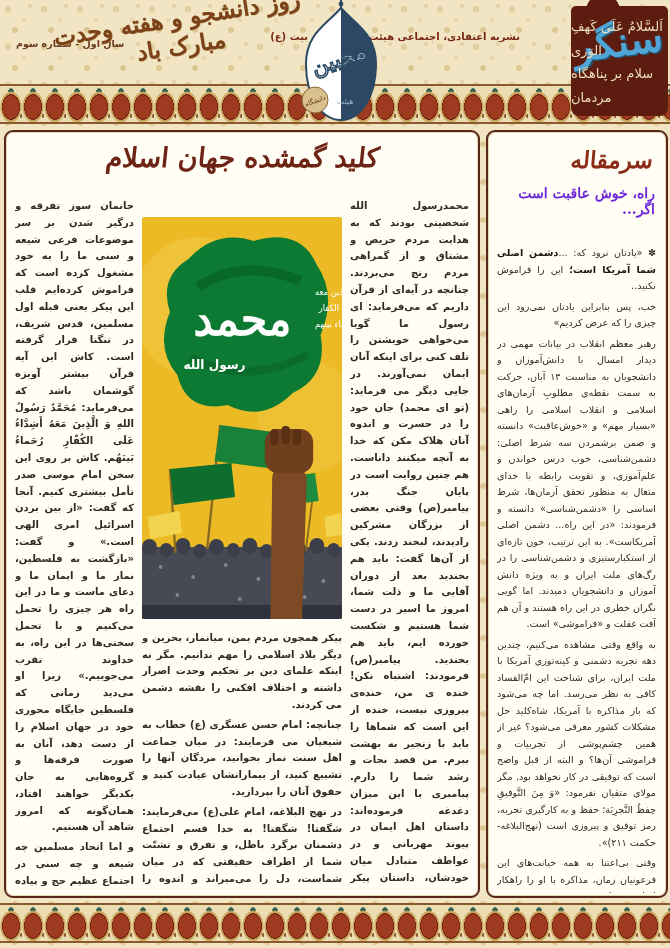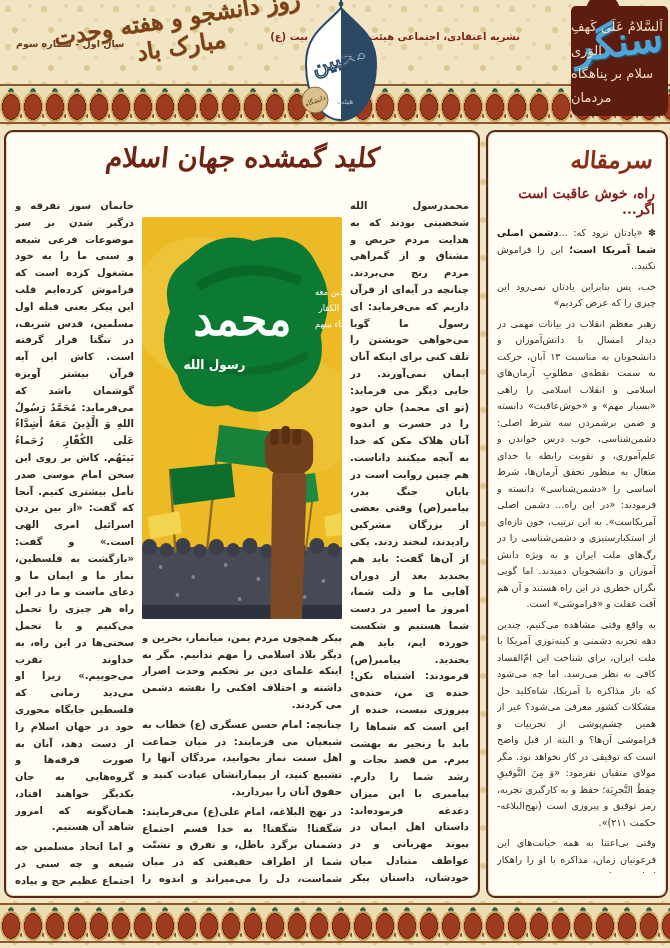--- a/index.html
+++ b/index.html
@@ -51,22 +51,22 @@
   .col{direction:rtl;text-align:justify;color:#33291f;font-size:10px;line-height:16.8px;overflow:hidden;}
   .col-narrow{flex:0 0 119px;width:119px;}
   .col-wide{flex:1 1 auto;margin-top:19px;}
   .col p{margin:0 0 3px 0;font-weight:bold;}
 
   .figure{width:100%;height:402px;margin:0 0 5px 0;overflow:hidden;border-radius:2px;}
 
   .ed-inner{padding:12px 9px 0 9px;}
   .ed-title{text-align:right;color:#8a2c18;font-family:"DejaVu Serif",serif;font-weight:bold;
         font-size:23px;transform:skewX(-5deg);margin:2px 4px 12px 0;}
-  .ed-sub{text-align:right;color:#7f1d1d;font-family:"DejaVu Serif",serif;font-weight:bold;
-        font-size:14px;margin:0 2px 8px 0;}
+  .ed-sub{text-align:right;color:#6d28d9;font-family:"DejaVu Serif",serif;font-weight:bold;
+        font-size:14px;margin:0 2px 28px 0;}
   .ed-body{direction:rtl;text-align:justify;color:#33291f;font-size:9.6px;line-height:16.5px;
         height:648px;overflow:hidden;}
   .ed-body p{margin:0 1px 4px 0;}
   .ed-lead b{color:#1d1711;}
 </style>
 </head>
 <body>
 
 <div class="page">
 

